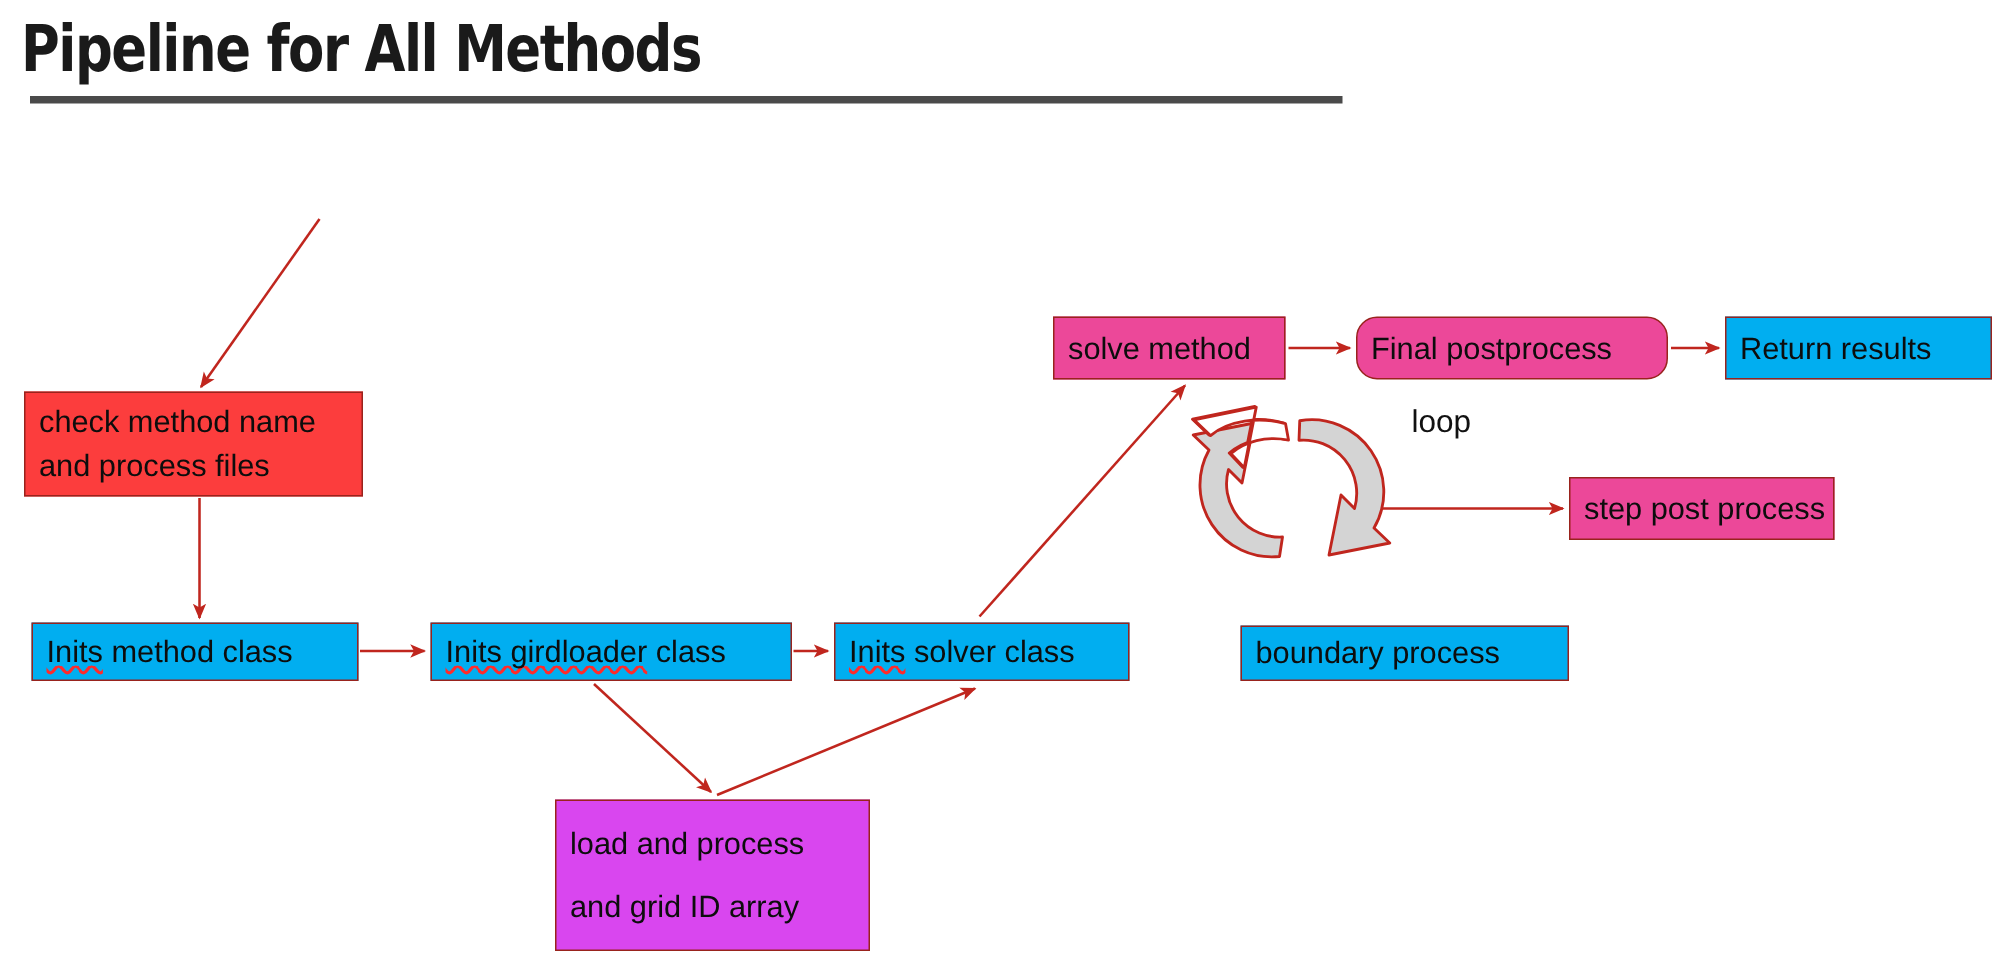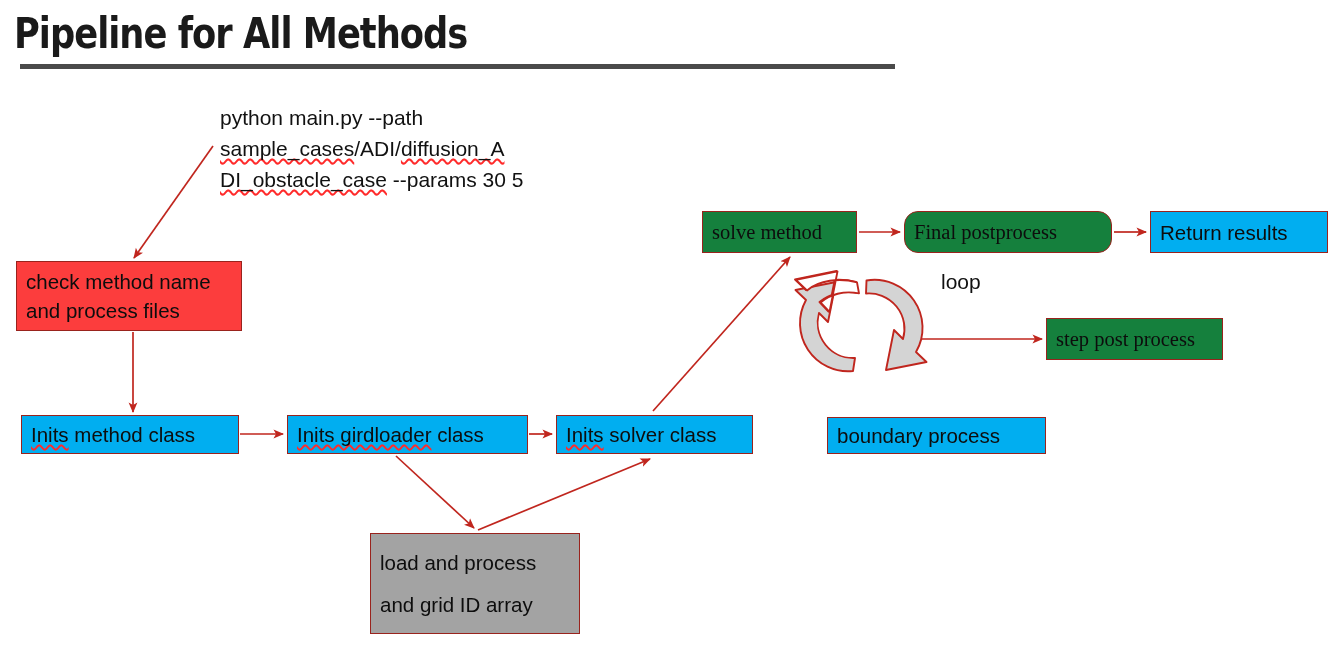--- a/index.html
+++ b/index.html
@@ -70,22 +70,22 @@
     padding-right: 5px;
     font-size: 20.5px;
     line-height: 29px;
     color: #0d0d0d;
     white-space: nowrap;
   }
   .node .ln { display: block; }
 
   .fill-red    { background: #fc3d3d; justify-content: center; }
   .fill-blue   { background: #01aef0; }
-  .fill-green  { background: #15803d; font-family: Liberation Serif, serif; }
-  .fill-orange { background: #a3a3a3; gap: 13px; }
+  .fill-green  { background: #ec4899; }
+  .fill-orange { background: #d946ef; gap: 13px; }
 
   
   #node-check-method   { left: 16px;   top: 261px; width: 226px; height: 70px; }
   #node-inits-method   { left: 21px;   top: 415px; width: 218px; height: 39px; }
   #node-inits-grid     { left: 287px;  top: 415px; width: 241px; height: 39px; }
   #node-inits-solver   { left: 556px;  top: 415px; width: 197px; height: 39px; }
   #node-load-grid      { left: 370px;  top: 533px; width: 210px; height: 101px; }
   #node-solve-method   { left: 702px;  top: 211px; width: 155px; height: 42px; }
   #node-final-post     { left: 904px;  top: 211px; width: 208px; height: 42px; border-radius: 14px; }
   #node-return-results { left: 1150px; top: 211px; width: 178px; height: 42px; }
@@ -113,31 +113,20 @@
   }
 </style>
 </head>
 <body>
 
 <div id="page">
 
   <div id="slide-title">Pipeline for All Methods</div>
   <div id="title-rule"></div>
 
-  <div id="command-text">
-    <div>
-      <span>python main.py --path</span>
-    </div>
-    <div>
-      <span class="sp">sample_cases</span><span>/ADI/</span><span class="sp">diffusion_A</span>
-    </div>
-    <div>
-      <span class="sp">DI_obstacle_case</span><span> --params 30 5</span>
-    </div>
-  </div>
 
   <svg id="edges" viewBox="0 0 1338 653">
     <defs>
       <marker id="ah" markerWidth="7" markerHeight="7" refX="5.6" refY="3" orient="auto" markerUnits="strokeWidth">
         <path d="M0,0.4 L6.2,3 L0,5.6 L1.5,3 Z" fill="#c0261e"></path>
       </marker>
     </defs>
 
     <line x1="213" y1="146" x2="134" y2="258" stroke="#c0261e" stroke-width="1.7" marker-end="url(#ah)"></line>
 

